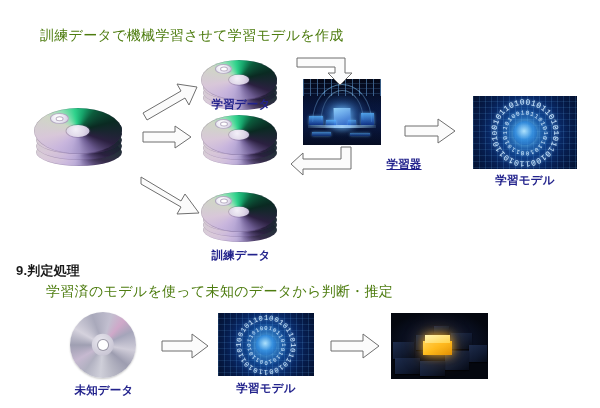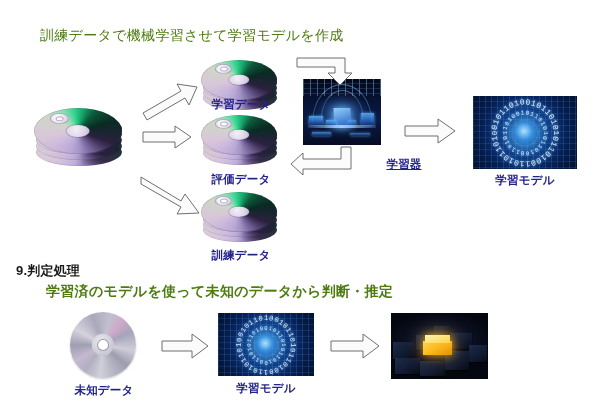--- a/index.html
+++ b/index.html
@@ -298,21 +298,20 @@
 
   <div class="cdstack" style="left:196px; top:115px; width:90px; height:54px;">
     <div class="layer" style="left:7px; top:26px; width:74px; height:24px; opacity:.95;"></div>
     <div class="layer" style="left:7px; top:21px; width:74px; height:24px; opacity:.95;"></div>
     <div class="layer" style="left:7px; top:16px; width:74px; height:24px; opacity:.96;"></div>
     <div class="layer" style="left:7px; top:11px; width:74px; height:24px; opacity:.97;"></div>
     <div class="layer" style="left:7px; top:6px;  width:74px; height:26px; opacity:.98;"></div>
     <div class="layer" style="left:5px; top:0px;  width:76px; height:40px;"></div>
     <div class="hub" style="left:19px; top:4px; width:15px; height:8px;"></div>
   </div>
-  <div class="node-label" style="left:191px; top:172px; width:100px;">評価データ</div>
 
   <div class="cdstack" style="left:196px; top:192px; width:90px; height:54px;">
     <div class="layer" style="left:7px; top:26px; width:74px; height:24px; opacity:.95;"></div>
     <div class="layer" style="left:7px; top:21px; width:74px; height:24px; opacity:.95;"></div>
     <div class="layer" style="left:7px; top:16px; width:74px; height:24px; opacity:.96;"></div>
     <div class="layer" style="left:7px; top:11px; width:74px; height:24px; opacity:.97;"></div>
     <div class="layer" style="left:7px; top:6px;  width:74px; height:26px; opacity:.98;"></div>
     <div class="layer" style="left:5px; top:0px;  width:76px; height:40px;"></div>
     <div class="hub" style="left:19px; top:4px; width:15px; height:8px;"></div>
   </div>
@@ -433,21 +432,21 @@
     </svg>
   </div>
 
   <div class="arrow" style="left:404px; top:118px;">
     <svg width="52" height="26" viewBox="0 0 52 26">
       <path class="body" d="M1,8 L34,8 L34,1 L51,13 L34,25 L34,18 L1,18 Z"></path>
     </svg>
   </div>
 
   <div class="heading" style="left:16px; top:262px;">9.判定処理</div>
-  <div class="subheading" style="left:46px; top:283px;font-weight:bold;">学習済のモデルを使って未知のデータから判断・推定</div>
+  <div class="subheading" style="left:46px; top:283px;">学習済のモデルを使って未知のデータから判断・推定</div>
 
   <div class="disc" style="left:70px; top:312px; width:66px; height:66px;"></div>
   <div class="node-label" style="left:60px; top:383px; width:88px;">未知データ</div>
 
   <div class="photo photo-model" style="left:218px; top:313px; width:96px; height:63px;">
     <div class="grid"></div>
     <div class="ringtext ring-c" style="width:58px; height:58px; font-size:7px;">
         <span style="transform: rotate(0deg) translate(27px) rotate(90deg) translate(-50%, -50%);">1</span>
         <span style="transform: rotate(11.25deg) translate(27px) rotate(90deg) translate(-50%, -50%);">0</span>
         <span style="transform: rotate(22.5deg) translate(27px) rotate(90deg) translate(-50%, -50%);">1</span>

